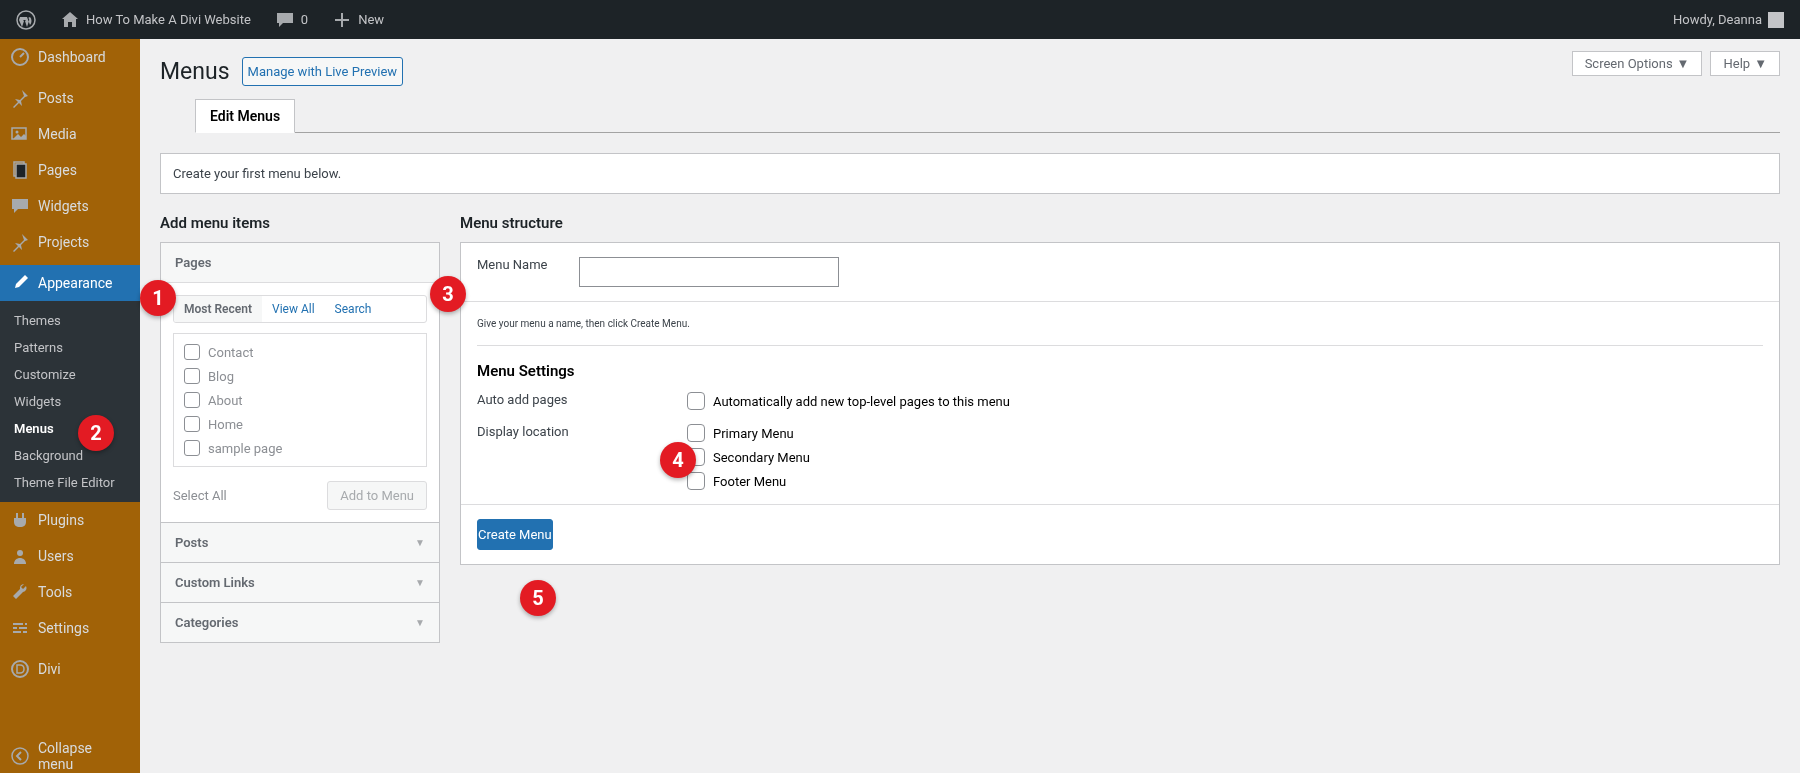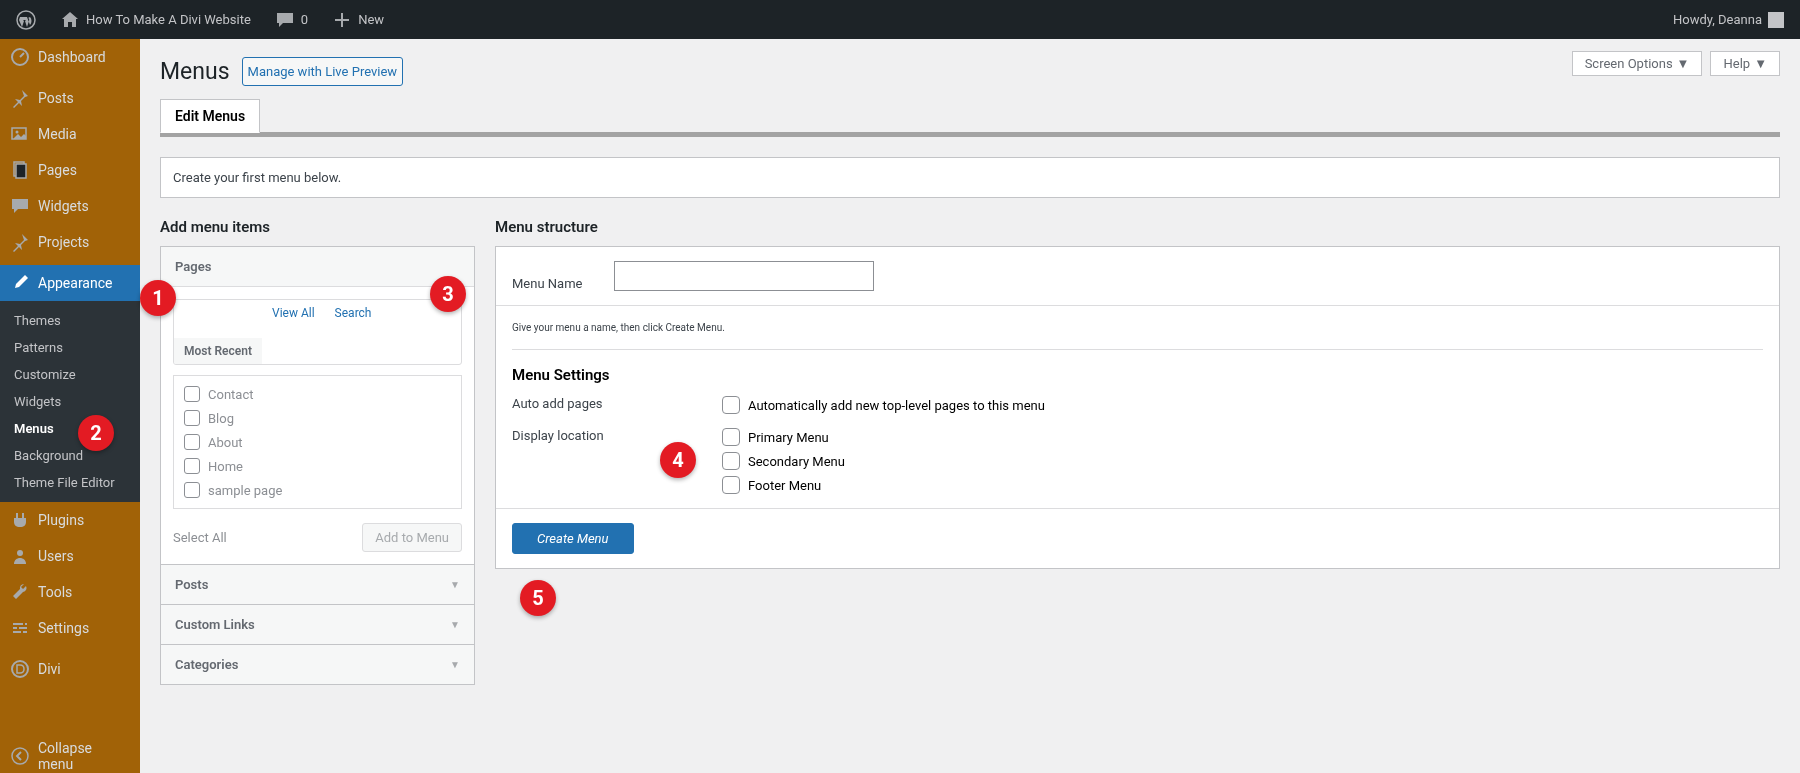--- a/index.html
+++ b/index.html
@@ -27,59 +27,59 @@
 .badge { position: absolute; width: 36px; height: 36px; border-radius: 50%; background: #e31b23; color: #fff; display: flex; align-items: center; justify-content: center; font-size: 20px; font-weight: 700; z-index: 50; box-shadow: 0 2px 4px rgba(0,0,0,.3); }
 
 .main { flex: 1; padding: 0 20px; overflow: auto; position: relative; }
 .top-right { position: absolute; right: 20px; top: 12px; display: flex; gap: 8px; }
 .top-btn { background: #fff; border: 1px solid #c3c4c7; padding: 4px 12px; font-size: 13px; display: flex; align-items: flex-end; gap: 4px; cursor: pointer; color: #646970; }
 
 .heading-row { display: flex; align-items: center; gap: 12px; padding: 18px 0 12px; }
 h1 { font-size: 23px; font-weight: 400; color: #1d2327; }
 .preview-btn { border: 1px solid #2271b1; color: #2271b1; background: #f6f7f7; padding: 6px 5px; font-size: 13px; border-radius: 3px; cursor: pointer; }
 
-.tabs { border-bottom: 5px solid #a3a3a3; display: flex; }
+.tabs { border-bottom: 1px solid #a3a3a3; display: flex; margin-left: 35px; }
 .tab { background: #fff; border: 1px solid #c3c4c7; border-bottom-color: #fff; padding: 8px 14px; font-size: 14px; cursor: pointer; position: relative; top: 1px; font-weight: 600; }
 
 .notice { background: #fff; border: 1px solid #c3c4c7; padding: 12px; margin: 20px 0; font-size: 13px; color: #3c434a; }
 
 .cols { display: flex; gap: 20px; align-items: flex-start; position: relative; }
-.col-left { width: 315px; }
+.col-left { width: 280px; }
 .col-right { flex: 1; }
 h2 { font-size: 15px; font-weight: 600; margin-bottom: 10px; color: #1d2327; }
 
 .accordion { border: 1px solid #c3c4c7; background: #f6f7f7; margin-bottom: 0; }
 .acc-head { padding: 12px 14px; font-size: 13px; font-weight: 600; color: #646970; display: flex; justify-content: space-between; align-items: center; cursor: pointer; border-top: 1px solid #c3c4c7; }
 .accordion .acc-head:first-child, .acc-body + .acc-head { border-top: 1px solid #c3c4c7; }
 .accordion > .acc-head:first-of-type { border-top: none; }
 .acc-body { background: #fff; border-top: 1px solid #dcdcde; padding: 12px; }
 .acc-tabs { display: flex; border: 1px solid #dcdcde; margin-bottom: 10px; font-size: 12px; border-radius: 3px; overflow: hidden; }
 .acc-tab { padding: 6px 10px; cursor: pointer; color: #2271b1; background: #fff; }
-.acc-tab.active { background: #f6f7f7; color: #646970; font-weight: 600; margin-top: 38px; }
+.acc-tab.active { background: #f6f7f7; color: #646970; font-weight: 600; }
 .page-item { display: flex; align-items: center; gap: 8px; padding: 4px 6px; font-size: 13px; color: #8c8f94; }
 .chk { width: 16px; height: 16px; border: 1px solid #8c8f94; border-radius: 3px; background: #fff; }
 .acc-actions { display: flex; justify-content: space-between; align-items: center; margin-top: 14px; }
 .select-all { font-size: 13px; color: #8c8f94; cursor: pointer; }
 .add-btn { border: 1px solid #dcdcde; background: #f6f7f7; color: #a7aaad; padding: 6px 12px; font-size: 13px; border-radius: 3px; }
 .tri { font-size: 10px; color: #a7aaad; }
 
 .mstruct { background: #fff; border: 1px solid #c3c4c7; }
-.mrow { padding: 14px 16px; display: flex; align-items: flex-end; gap: 32px; font-size: 13px; color: #3c434a; }
+.mrow { padding: 14px 16px; display: flex; align-items: flex-start; gap: 32px; font-size: 13px; color: #3c434a; }
 .mrow input[type=text] { border: 1px solid #8c8f94; padding: 4px 8px; width: 260px; height: 30px; }
 .mhint { padding: 0 16px 16px; font-size: 10px; color: #3c434a; }
 .mhr { border-top: 1px solid #dcdcde; margin: 0 16px 16px; }
 .msettings { padding: 0 16px 8px; }
 .msettings h3 { font-size: 15px; font-weight: 600; margin-bottom: 12px; }
 .srow { display: flex; align-items: flex-start; gap: 40px; font-size: 13px; margin-bottom: 6px; min-height: 26px; }
 .slabel { width: 170px; color: #3c434a; }
 .sopts { display: flex; flex-direction: column; gap: 6px; }
 .sopt { display: flex; align-items: center; gap: 8px; }
 .sopt .chk2 { width: 18px; height: 18px; border: 1px solid #8c8f94; border-radius: 4px; background: #fff; }
 .mfoot { padding: 14px 16px; border-top: 1px solid #dcdcde; }
-.create-btn { background: #2271b1; color: #fff; border: 1px solid #2271b1; padding: 7px 24px; font-size: 13px; border-radius: 3px; cursor: pointer; font-style: italic; }
+.create-btn { background: #2271b1; color: #fff; border: 1px solid #2271b1; padding: 7px 0; font-size: 13px; border-radius: 3px; cursor: pointer; }
 </style>
 </head>
 <body>
 
 <div class="adminbar">
   <div class="adminbar-left">
     <div class="adminbar-item">
       <svg viewBox="0 0 20 20">
           <circle cx="10" cy="10" r="9" fill="none" stroke="#a7aaad" stroke-width="1.5"></circle>
           <path d="M3 10l3 7 2-6-1-1h3l-1 1 2 6 2-6c.5-1.5 0-3-1-3l2-1c2 2 2 6 0 8l-3-8h-7z"></path>

